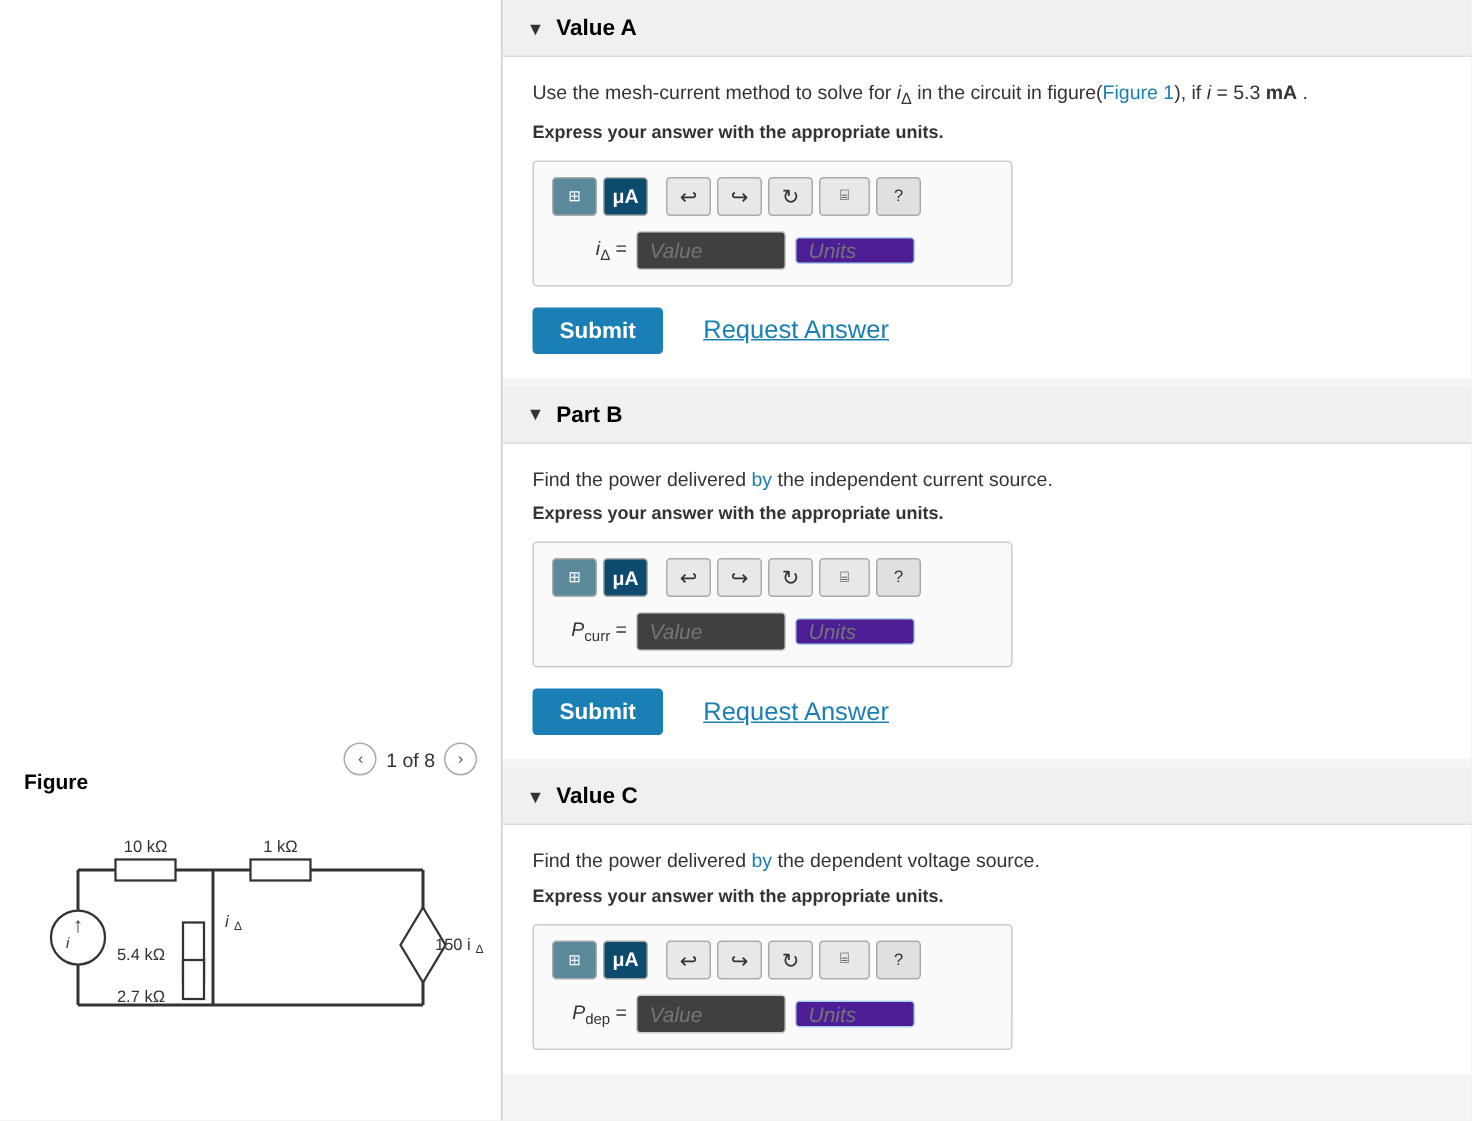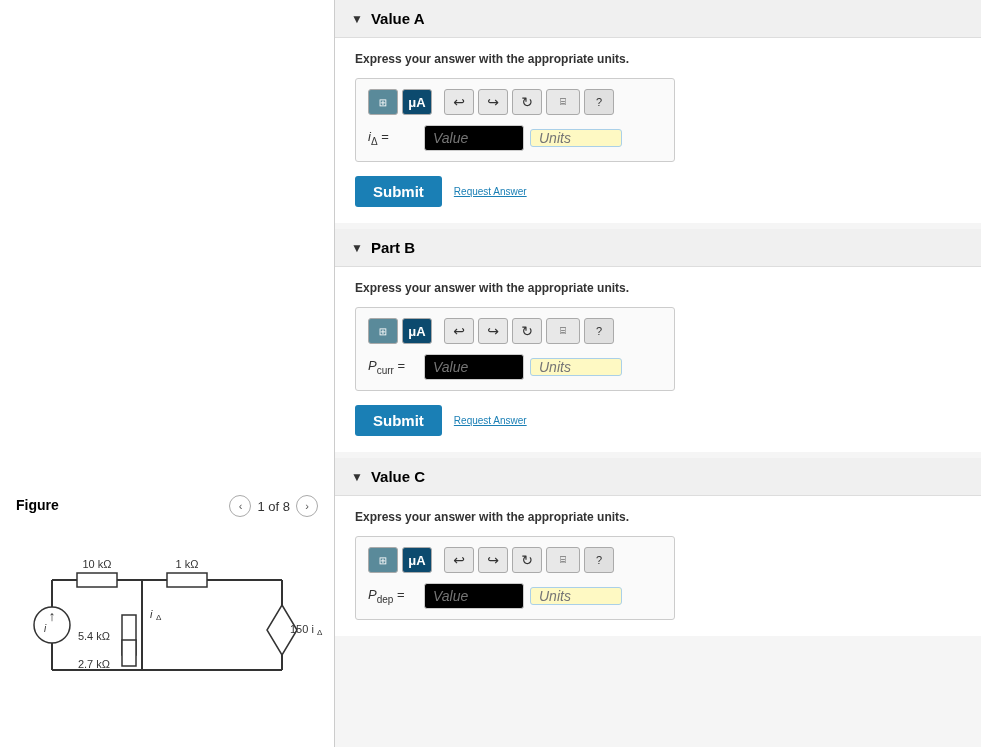--- a/index.html
+++ b/index.html
@@ -17,21 +17,21 @@
     .left-panel {
       width: 335px;
       background: #fff;
       border-right: 1px solid #ccc;
       display: flex;
       flex-direction: column;
       position: relative;
     }
     .figure-label {
       position: absolute;
-      bottom: 234px;
+      bottom: 218px;
       left: 16px;
       font-weight: bold;
       font-size: 14px;
     }
     .figure-nav {
       position: absolute;
       bottom: 230px;
       right: 16px;
       display: flex;
       align-items: center;
@@ -161,44 +161,44 @@
 
     .input-row {
       display: flex;
       align-items: center;
       gap: 6px;
     }
     .input-label {
       font-size: 13px;
       color: #333;
       min-width: 50px;
-      text-align: left;
+      text-align: right;
     }
     .input-label sub {
       font-size: 10px;
     }
     .value-input {
       border: 1px solid #ccc;
       border-radius: 3px;
       padding: 4px 8px;
       width: 100px;
       font-size: 14px;
       color: #999;
       font-style: italic;
-      background: #000000;
+      background: #404040;
     }
     .units-input {
       border: 1px solid #aad0e8;
       border-radius: 3px;
       padding: 0 8px;
-      width: 92px;
+      width: 80px;
       font-size: 14px;
       color: #888;
       font-style: italic;
-      background: #fef9c3;
+      background: #4c1d95;
     }
 
     .action-row {
       margin-top: 14px;
       display: flex;
       align-items: center;
       gap: 12px;
     }
     .submit-btn {
       background: #1a7fb5;
@@ -206,24 +206,25 @@
       border: none;
       border-radius: 3px;
       padding: 7px 18px;
       font-size: 15px;
       cursor: pointer;
       font-weight: bold;
     }
     .request-link {
       color: #1a7fb5;
       text-decoration: underline;
-      font-size: 10px;
+      font-size: 17px;
       cursor: pointer;
       background: none;
       border: none;
+      margin-left: 15px;
     }
 
     
     svg.circuit {
       overflow: visible;
     }
   </style>
 </head>
 <body>
 
@@ -286,20 +287,23 @@
 </div>
 
 <div class="right-panel">
 
   <div class="part-section">
     <div class="part-header">
       <span class="part-arrow">▼</span>
       <span>Value A</span>
     </div>
     <div class="part-body">
+      <div class="part-desc">
+        Use the mesh-current method to solve for <em>i</em><sub>Δ</sub> in the circuit in figure(<span class="highlight">Figure 1</span>), if <em>i</em> = 5.3 <strong>mA</strong> .
+      </div>
       <div class="part-instruction">Express your answer with the appropriate units.</div>
       <div class="answer-box">
         <div class="toolbar">
           <button class="tb-btn grid">⊞</button>
           <button class="tb-btn mu">μA</button>
           <div class="tb-sep"></div>
           <button class="tb-btn icon">↩</button>
           <button class="tb-btn icon">↪</button>
           <button class="tb-btn icon">↻</button>
           <button class="tb-btn keyboard">⌸</button>
@@ -317,20 +321,23 @@
       </div>
     </div>
   </div>
 
   <div class="part-section">
     <div class="part-header">
       <span class="part-arrow">▼</span>
       <span>Part B</span>
     </div>
     <div class="part-body">
+      <div class="part-desc">
+        Find the power delivered <span class="highlight">by</span> the independent current source.
+      </div>
       <div class="part-instruction">Express your answer with the appropriate units.</div>
       <div class="answer-box">
         <div class="toolbar">
           <button class="tb-btn grid">⊞</button>
           <button class="tb-btn mu">μA</button>
           <div class="tb-sep"></div>
           <button class="tb-btn icon">↩</button>
           <button class="tb-btn icon">↪</button>
           <button class="tb-btn icon">↻</button>
           <button class="tb-btn keyboard">⌸</button>
@@ -348,20 +355,23 @@
       </div>
     </div>
   </div>
 
   <div class="part-section">
     <div class="part-header">
       <span class="part-arrow">▼</span>
       <span>Value C</span>
     </div>
     <div class="part-body">
+      <div class="part-desc">
+        Find the power delivered <span class="highlight">by</span> the dependent voltage source.
+      </div>
       <div class="part-instruction">Express your answer with the appropriate units.</div>
       <div class="answer-box">
         <div class="toolbar">
           <button class="tb-btn grid">⊞</button>
           <button class="tb-btn mu">μA</button>
           <div class="tb-sep"></div>
           <button class="tb-btn icon">↩</button>
           <button class="tb-btn icon">↪</button>
           <button class="tb-btn icon">↻</button>
           <button class="tb-btn keyboard">⌸</button>

